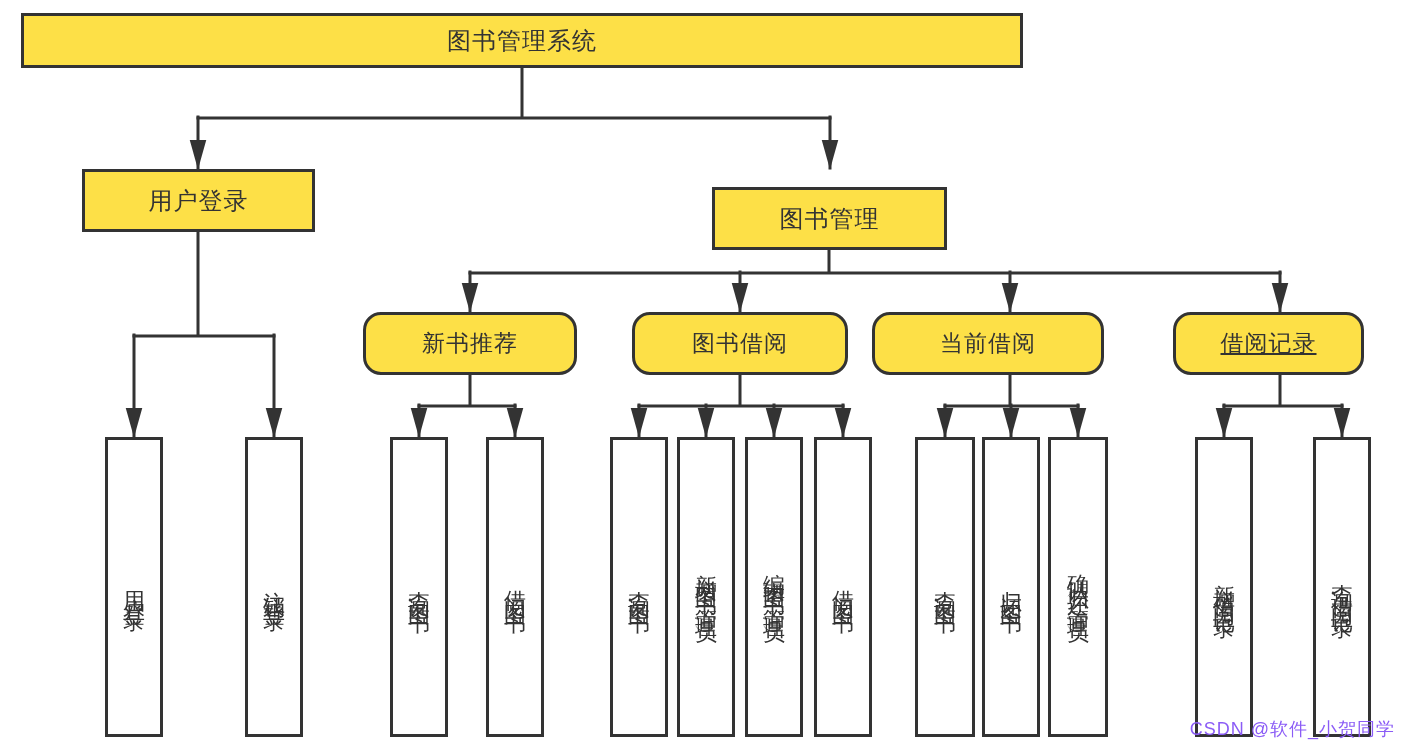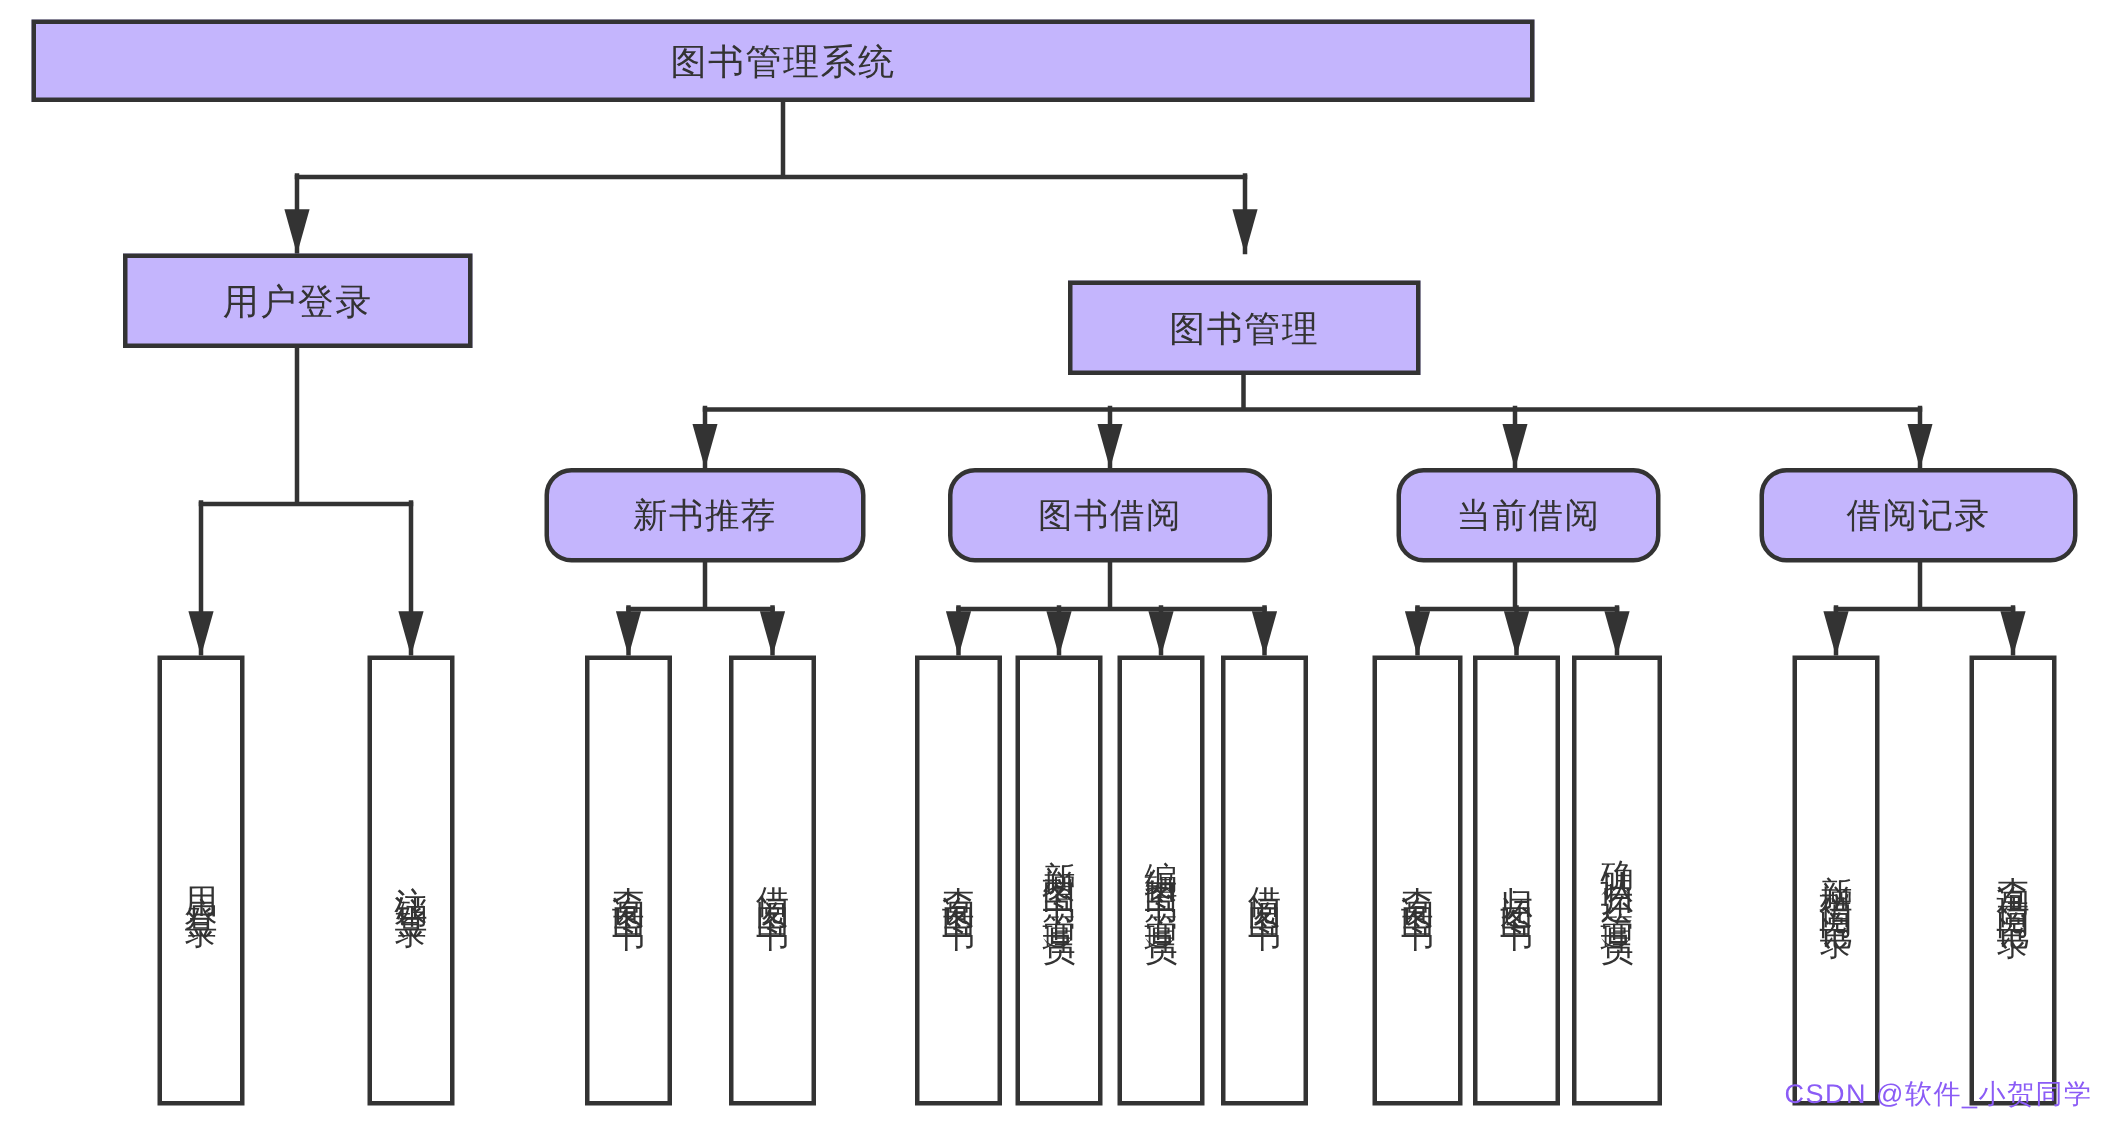--- a/index.html
+++ b/index.html
@@ -13,38 +13,38 @@
     overflow: hidden;
   }
   svg.connectors {
     position: absolute;
     left: 0; top: 0;
     width: 1405px; height: 747px;
   }
   .node {
     position: absolute;
     box-sizing: border-box;
-    background: #c4b5fd;
+    background: #fde047;
     border: 3px solid #333333;
     display: flex;
     align-items: center;
     justify-content: center;
     font-size: 24px;
     letter-spacing: 1px;
     color: #333333;
     white-space: nowrap;
   }
   .node.root   { left: 21px;  top: 13px;  width: 1002px; height: 55px; }
   .node.lvl2a  { left: 82px;  top: 169px; width: 233px;  height: 63px; }
   .node.lvl2b  { left: 712px; top: 169px; width: 235px;  height: 63px; margin-top: 18px; }
   .node.lvl3   { top: 312px; height: 63px; font-size: 23px; border-radius: 18px; }
   .node.l3a { left: 363px;  width: 214px; }
   .node.l3b { left: 632px;  width: 216px; text-align: center; }
-  .node.l3c { left: 931px;  width: 176px; }
-  .node.l3d { left: 1173px; width: 212px; }
+  .node.l3c { left: 872px;  width: 232px; }
+  .node.l3d { left: 1173px; width: 191px; text-decoration: underline; }
   .leaf {
     position: absolute;
     box-sizing: border-box;
     top: 437px;
     height: 300px;
     width: 58px;
     background: #ffffff;
     border: 3px solid #333333;
     display: flex;
     align-items: center;

